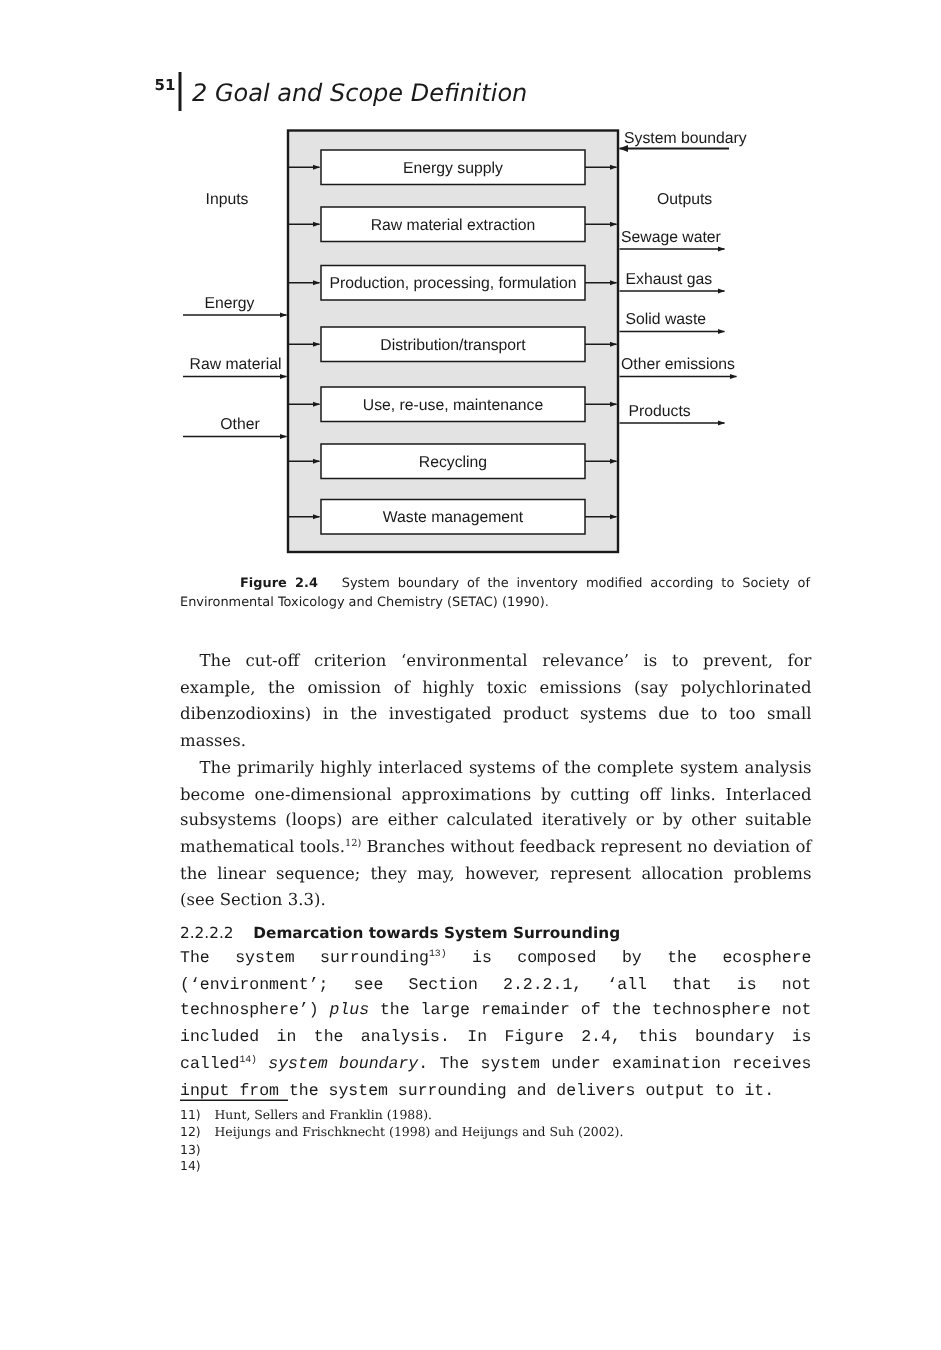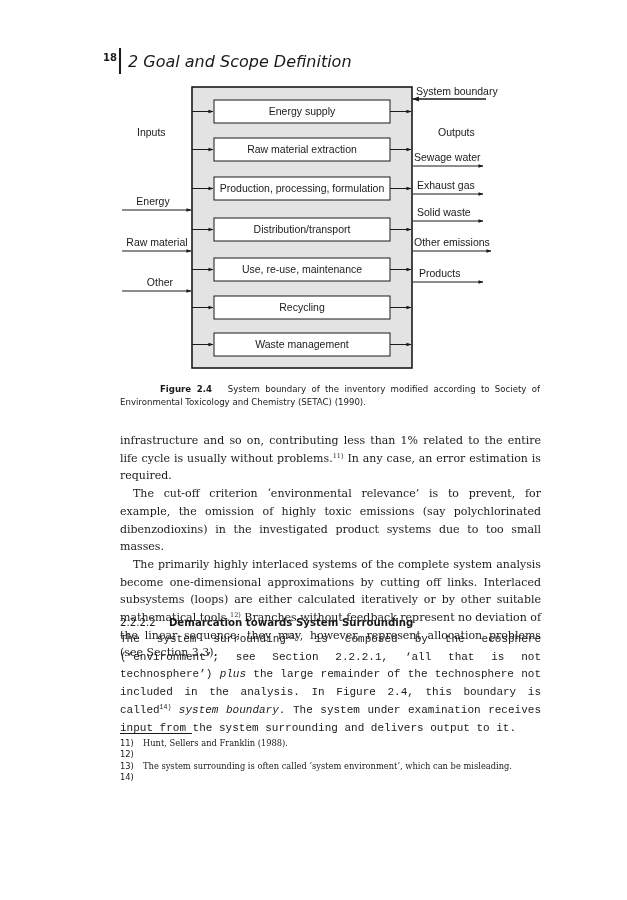--- a/index.html
+++ b/index.html
@@ -25,21 +25,21 @@
 
   .fn-rule { position: absolute; left: 120px; top: 733px; width: 72px; height: 1px; background: #1a1a1a; }
   .footnotes { position: absolute; left: 120px; top: 738px; width: 430px; font-family: "DejaVu Serif", serif; font-size: 8.3px; line-height: 11.3px; }
   .fn { display: flex; white-space: nowrap; }
   .fn-num { width: 23px; font-family: "DejaVu Sans", sans-serif; font-size: 8.3px; }
 </style>
 </head>
 <body>
 
 <div class="page-header">
-  <span class="page-num">18</span>
+  <span class="page-num">51</span>
   <span class="header-bar"></span>
   <span class="running-title">2  Goal and Scope Definition</span>
 </div>
 
 <svg id="diagram" viewBox="0 0 627 380">
   <defs>
     <marker id="arrow" viewBox="0 0 6 6" refX="5.5" refY="3" markerWidth="5" markerHeight="5" orient="auto">
       <path d="M0,0.8 L6,3 L0,5.2 z" fill="#1a1a1a"></path>
     </marker>
   </defs>
@@ -133,21 +133,20 @@
   <text x="137" y="136">Inputs</text>
   <text x="438" y="136">Outputs</text>
 </svg>
 
 <div class="caption">
   <b>Figure 2.4</b>&nbsp;&nbsp;
   <span>System boundary of the inventory modified according to Society of Environmental Toxicology and Chemistry (SETAC) (1990).</span>
 </div>
 
 <div class="body-text" style="top: 432px;">
-  <p><span>infrastructure and so on, contributing less than 1% related to the entire life cycle is usually without problems.</span><sup>11)</sup><span> In any case, an error estimation is required.</span></p>
   <p class="indent">The cut-off criterion ‘environmental relevance’ is to prevent, for example, the omission of highly toxic emissions (say polychlorinated dibenzodioxins) in the investigated product systems due to too small masses.</p>
   <p class="indent"><span>The primarily highly interlaced systems of the complete system analysis become one-dimensional approximations by cutting off links. Interlaced subsystems (loops) are either calculated iteratively or by other suitable mathematical tools.</span><sup>12)</sup><span> Branches without feedback represent no deviation of the linear sequence; they may, however, represent allocation problems (see Section 3.3).</span></p>
 </div>
 
 <div class="section-heading">
   <span class="num">2.2.2.2</span>
   <span class="title">Demarcation towards System Surrounding</span>
 </div>
 
 <div class="body-text" style="top: 631px; font-family: Liberation Mono, monospace;">
@@ -155,21 +154,21 @@
 </div>
 
 <div class="fn-rule"></div>
 <div class="footnotes">
   <div class="fn">
       <span class="fn-num">11)</span>
       <span>Hunt, Sellers and Franklin (1988).</span>
     </div>
   <div class="fn">
       <span class="fn-num">12)</span>
+      <span>Heijungs and Frischknecht (1998) and Heijungs and Suh (2002).</span>
     </div>
   <div class="fn">
       <span class="fn-num">13)</span>
-      <span>The system surrounding is often called ‘system environment’, which can be misleading.</span>
     </div>
   <div class="fn">
       <span class="fn-num">14)</span>
     </div>
 </div>
 
 </body></html>

